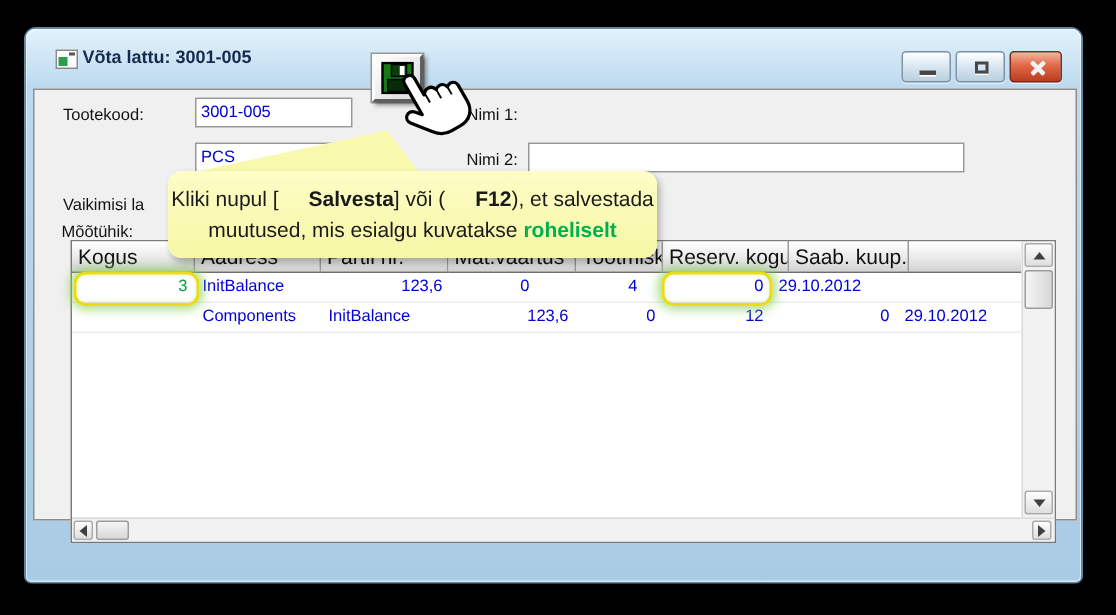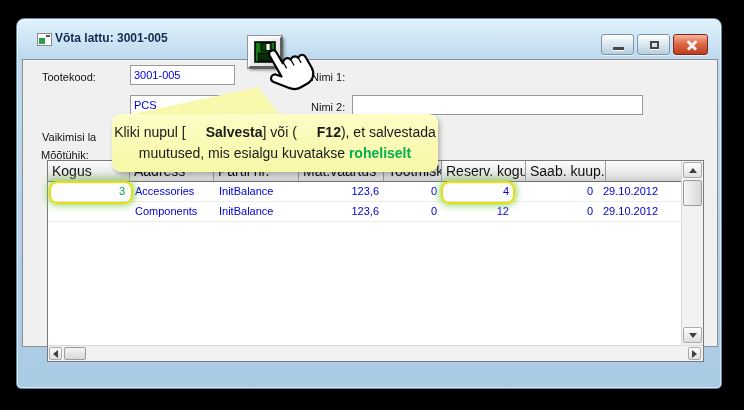--- a/index.html
+++ b/index.html
@@ -135,21 +135,20 @@
           <div class="hdr c2">Partii nr.</div>
           <div class="hdr c3">Mat.väärtus</div>
           <div class="hdr c4">Tootmiskulu</div>
           <div class="hdr c6">Reserv. kogus</div>
           <div class="hdr c7">Saab. kuup.</div>
           <div class="hdr fill"></div>
         </div>
 
         <div class="row r0">
           <div class="cell c0 num green-val">3</div>
-          <div class="cell c1">Accessories</div>
           <div class="cell c2">InitBalance</div>
           <div class="cell c3 num">123,6</div>
           <div class="cell c4 num">0</div>
           <div class="cell c5 num">4</div>
           <div class="cell c6 num">0</div>
           <div class="cell c7">29.10.2012</div>
         </div>
 
         <div class="row r1">
           <div class="cell c0 num"></div>

